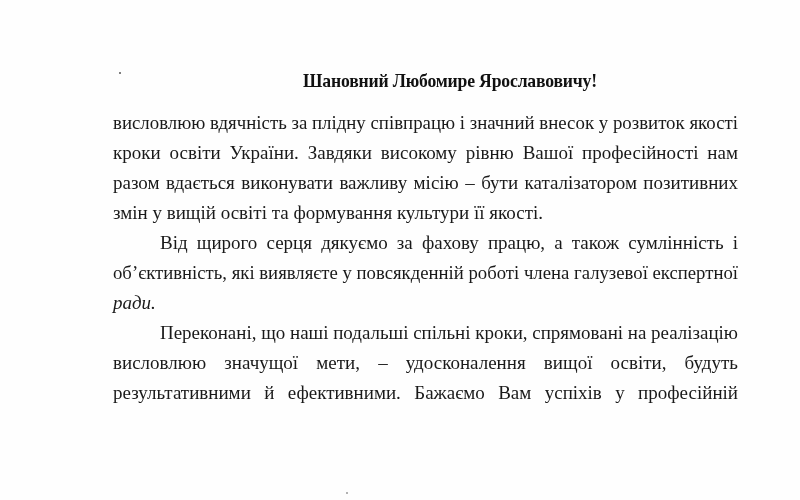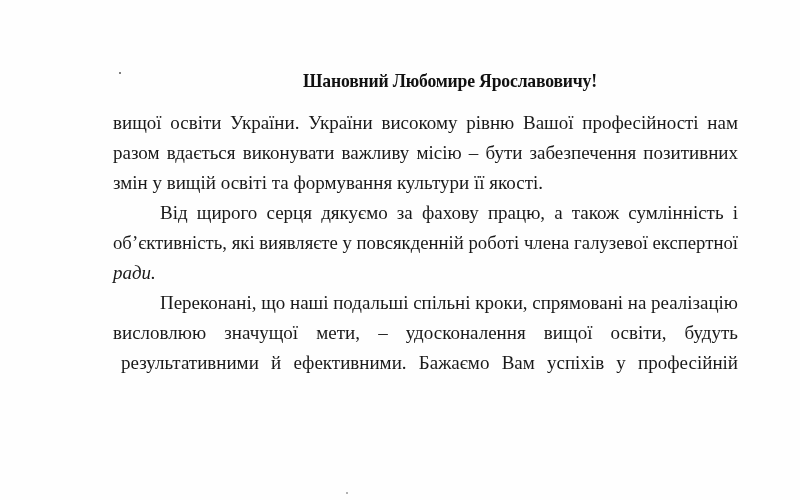--- a/index.html
+++ b/index.html
@@ -78,25 +78,26 @@
 <body>
 
 <div class="page">
   <div class="speck"></div>
   <div class="speck2"></div>
 
   <div class="title">Шановний Любомире Ярославовичу!</div>
 
   <div class="body-text">
 
-    <div class="line"><span style="white-space: nowrap; word-spacing: 0px;">вищої освіти України. України високому рівню Вашої професійності нам</span></div>
-    <div class="line"><span style="white-space: nowrap; word-spacing: 0px;">разом вдається виконувати важливу місію – бути забезпечення позитивних</span></div>
+    <div class="line"><span style="white-space: nowrap; display: inline-block; transform-origin: 0px 0px; transform: scaleX(0.991596);">висловлюю вдячність за плідну співпрацю і значний внесок у розвиток якості</span></div>
+    <div class="line"><span style="white-space: nowrap; word-spacing: 0px;">кроки освіти України. Завдяки високому рівню Вашої професійності нам</span></div>
+    <div class="line"><span style="white-space: nowrap; word-spacing: 0px;">разом вдається виконувати важливу місію – бути каталізатором позитивних</span></div>
     <div class="line last"><span style="white-space: nowrap;">змін у вищій освіті та формування культури її якості.</span></div>
 
     <div class="line indent"><span style="white-space: nowrap; word-spacing: 0px; font-family: Liberation Serif, serif;">Від щирого серця дякуємо за фахову працю, а також сумлінність і</span></div>
     <div class="line"><span style="white-space: nowrap; display: inline-block; transform-origin: 0px 0px; transform: scaleX(0.985537);">об’єктивність, які виявляєте у повсякденній роботі члена галузевої експертної</span></div>
     <div class="line last"><span style="white-space: nowrap; font-style: italic;">ради.</span></div>
 
     <div class="line indent last"><span style="white-space: nowrap; display: inline-block; transform-origin: 0px 0px; transform: scaleX(0.997815);">Переконані, що наші подальші спільні кроки, спрямовані на реалізацію</span></div>
     <div class="line"><span style="white-space: nowrap; word-spacing: 0px;">висловлюю значущої мети, – удосконалення вищої освіти, будуть</span></div>
-    <div class="line"><span style="white-space: nowrap; word-spacing: 0px; margin-left: 8px;">результативними й ефективними. Бажаємо Вам успіхів у професійній</span></div>
+    <div class="line"><span style="white-space: nowrap; word-spacing: 0px;">результативними й ефективними. Бажаємо Вам успіхів у професійній</span></div>
   </div>
 </div>
 
 </body></html>

